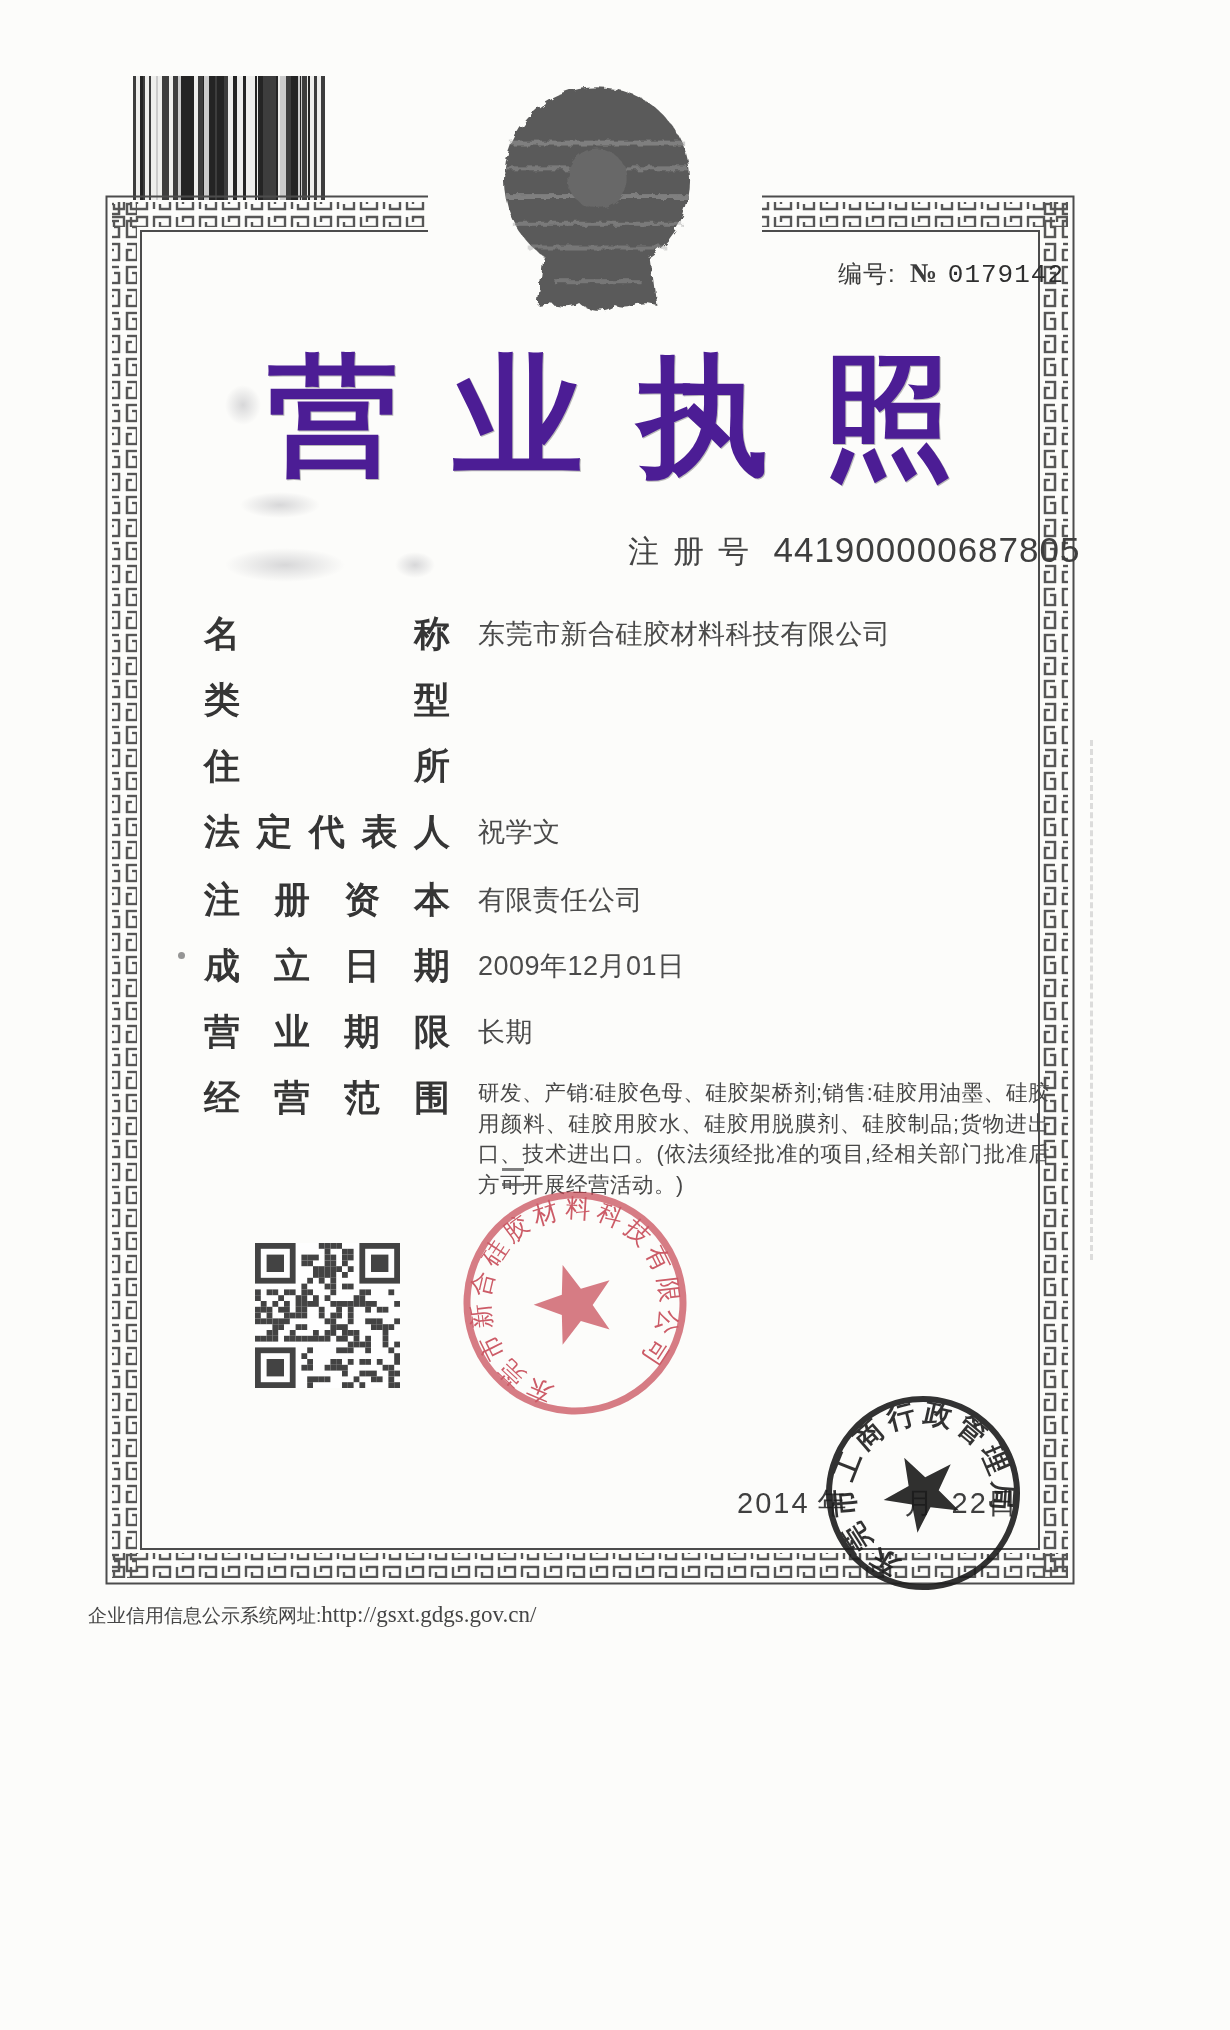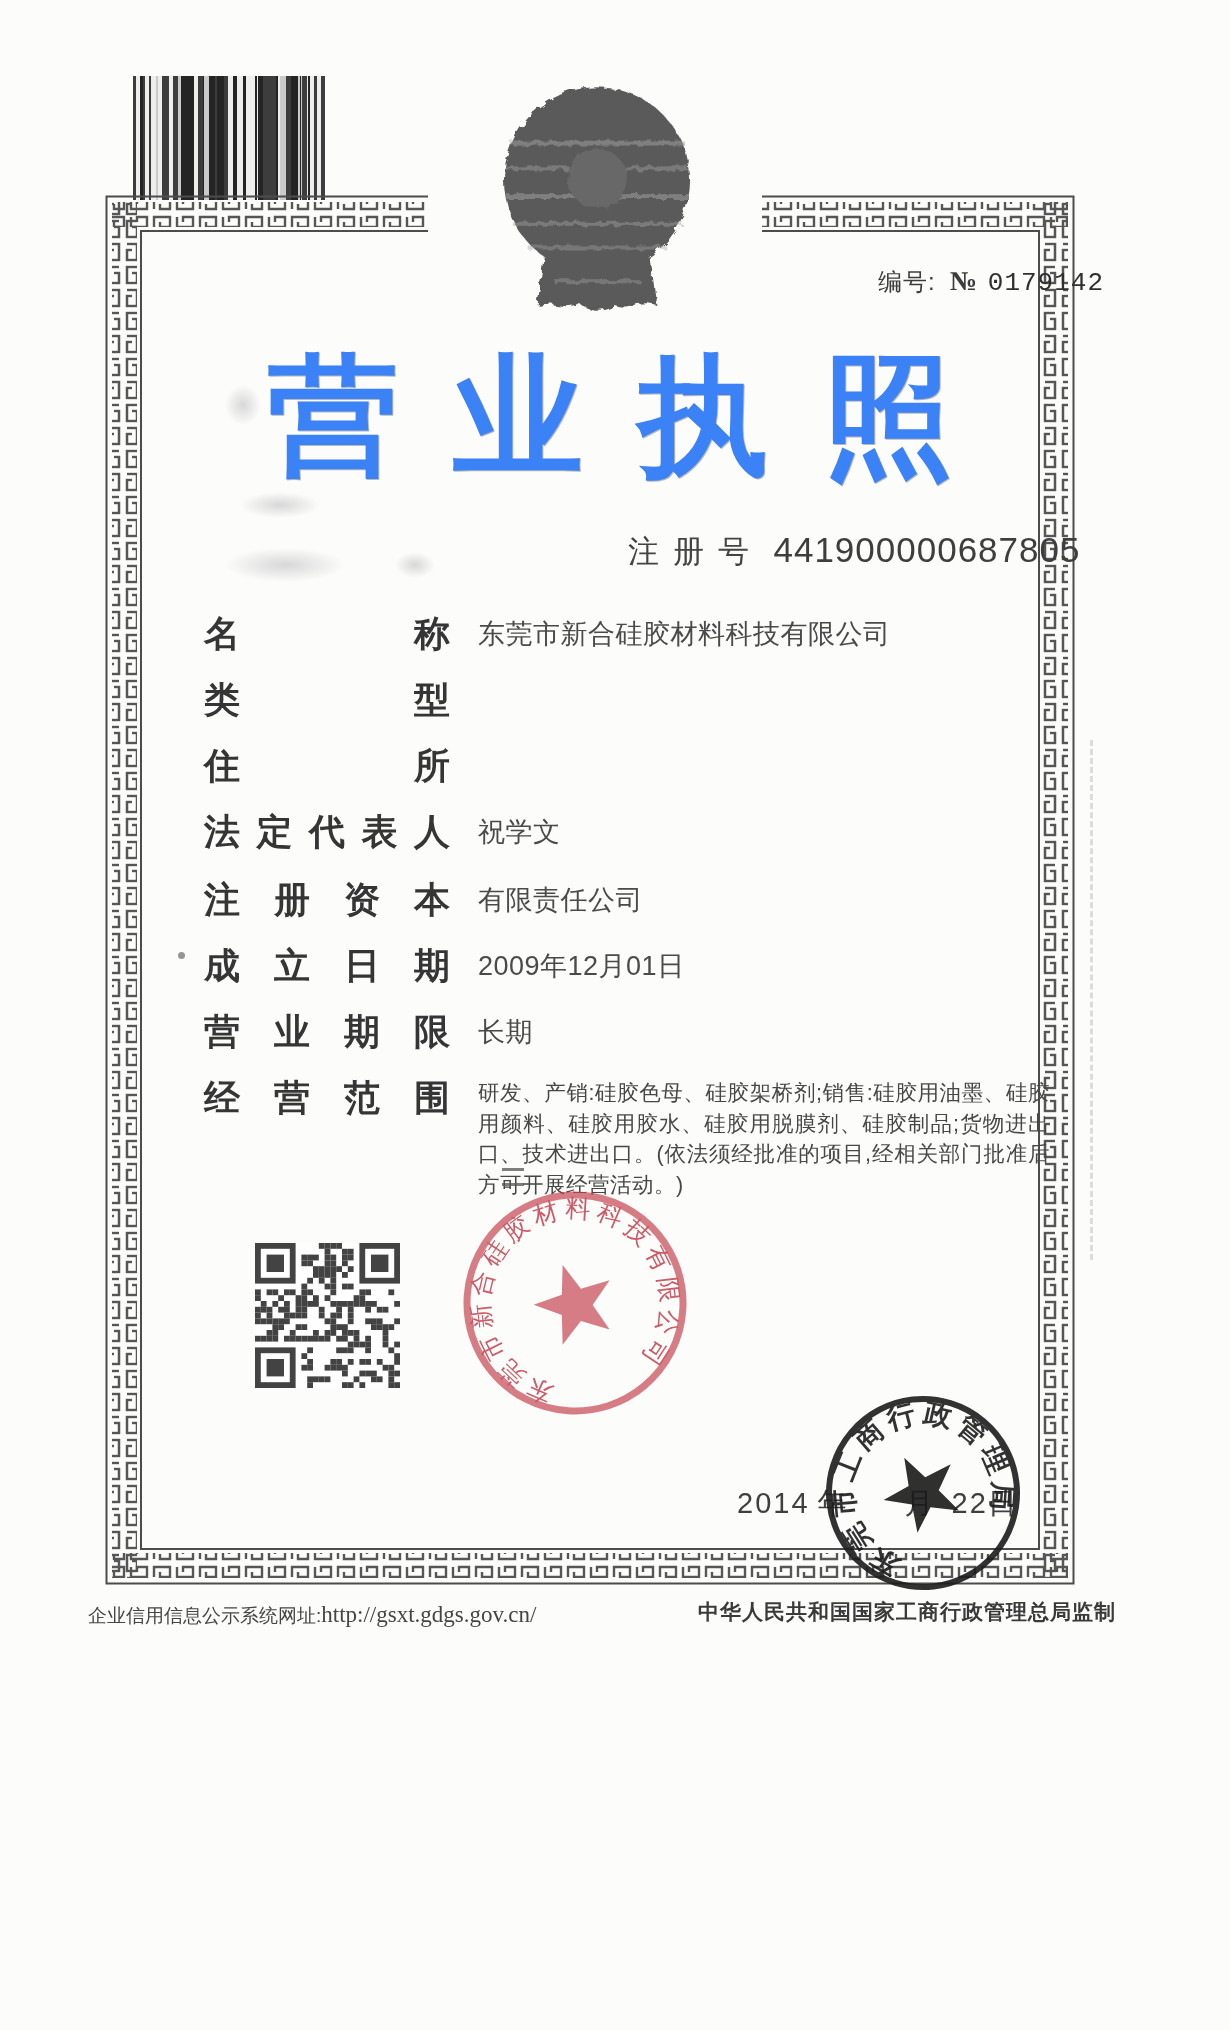--- a/index.html
+++ b/index.html
@@ -12,25 +12,25 @@
   .barcode{position:absolute;left:133px;top:76px;width:192px;height:124px;
     display:flex;align-items:stretch;overflow:hidden;filter:blur(.4px) contrast(.95);}
   .barcode .bar{height:100%;}
   
   .emblem-backdrop{position:absolute;left:428px;top:56px;width:334px;height:284px;background:#fcfcfa;z-index:3;}
   .emblem{position:absolute;left:498px;top:70px;width:198px;height:260px;z-index:4;opacity:.92;}
   
   .frame{position:absolute;left:105px;top:195px;z-index:2;}
   
   .txt{position:absolute;z-index:5;}
-  .serial-line{left:838px;top:266px;font-size:24px;color:#3c3c3c;letter-spacing:1px;white-space:nowrap;margin-left:40px;}
+  .serial-line{left:838px;top:258px;font-size:24px;color:#3c3c3c;letter-spacing:1px;white-space:nowrap;}
   .serial-line .no-symbol{font-family:"Liberation Serif",serif;font-weight:700;font-size:27px;margin:0 10px 0 14px;}
   .serial-line .serial-number{font-family:"Liberation Mono",monospace;font-size:26px;color:#2f2f2f;}
   .doc-title{left:268px;top:330px;width:700px;font-size:130px;font-weight:700;
-    letter-spacing:55px;white-space:nowrap;color:#3b82f6;
+    letter-spacing:55px;white-space:nowrap;color:#4c1d95;
     text-shadow:1px 1px 0 rgba(60,60,60,.35);filter:blur(.3px);}
   .reg-line{left:628px;top:530px;white-space:nowrap;color:#444;}
   .reg-line .reg-label{font-size:31px;letter-spacing:14px;font-weight:500;}
   .reg-line .reg-number{font-size:35px;letter-spacing:1px;color:#3e3e3e;margin-left:6px;}
   
   .fields{position:absolute;left:204px;top:610px;z-index:5;width:860px;}
   .row{position:absolute;left:0;display:flex;align-items:flex-start;}
   .row-label{width:246px;font-size:36px;font-weight:600;color:#353535;flex:none;}
   .spread{display:flex;justify-content:space-between;}
   .row-value{margin-left:28px;font-size:27px;color:#4a4a4a;padding-top:6px;letter-spacing:.5px;}
@@ -488,21 +488,20 @@
   </svg>
 
   <div class="txt date-line">
     <span>2014</span>
     <span>年</span><span class="gap-month"></span><span>月</span><span class="gap-day"></span><span>22</span><span>日</span>
   </div>
 
   <div class="txt footer-left">
     <span>企业信用信息公示系统网址:</span><span class="url">http://gsxt.gdgs.gov.cn/</span>
   </div>
-  <div class="txt footer-right">中华人民共和国国家工商行政管理总局监制</div>
 
   <div class="smudge" style="left:240px;top:492px;width:80px;height:26px"></div>
   <div class="smudge" style="left:225px;top:548px;width:120px;height:34px"></div>
   <div class="smudge" style="left:395px;top:552px;width:40px;height:26px"></div>
   <div class="smudge" style="left:225px;top:385px;width:36px;height:40px"></div>
   <div class="dot-artifact"></div>
   <div class="tick-artifact"></div>
   <div class="edge-dashes"></div>
 
 </div>

